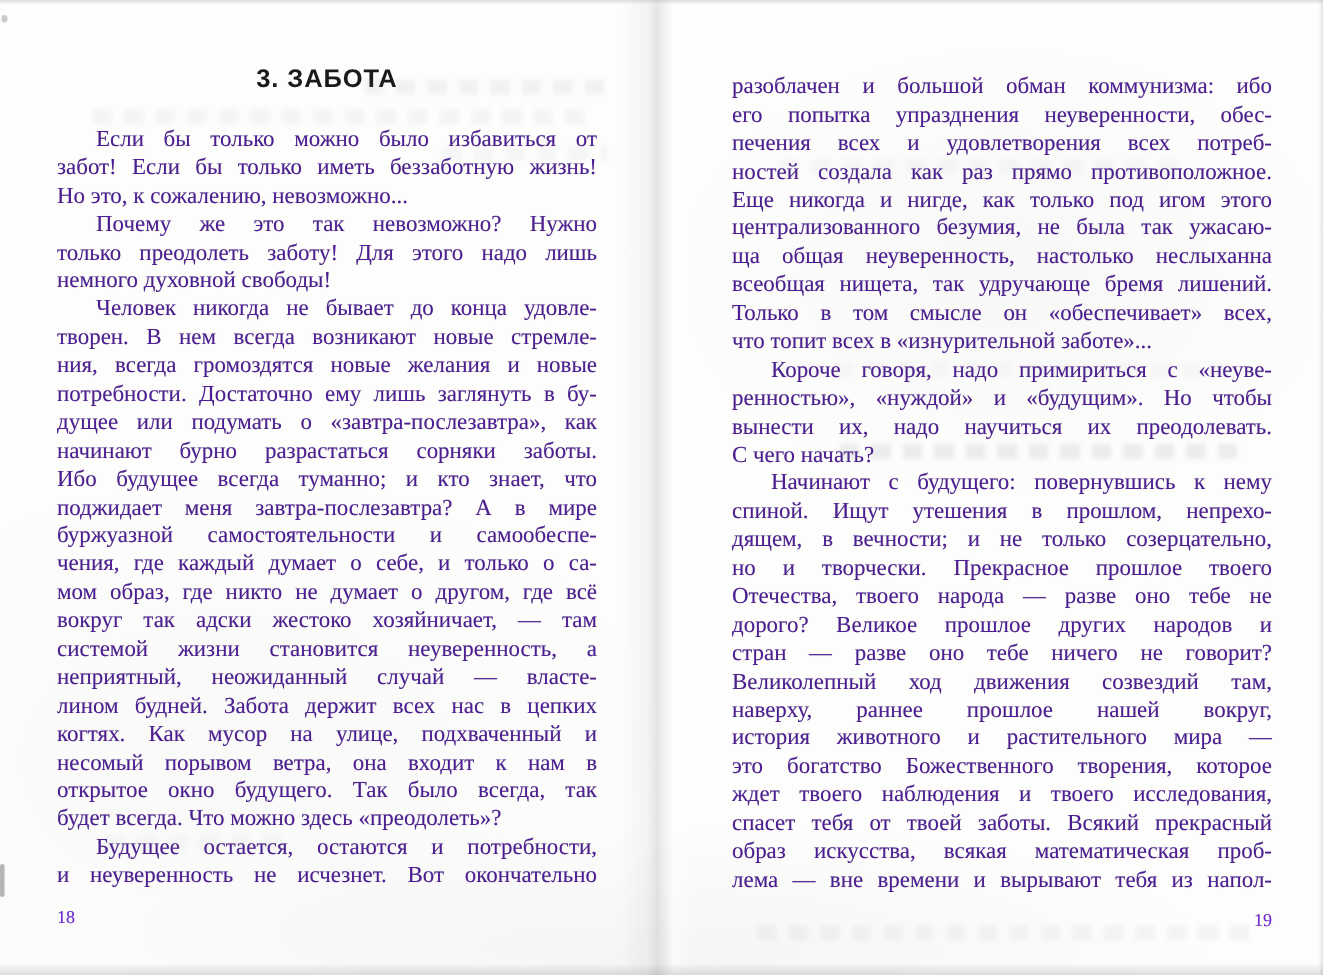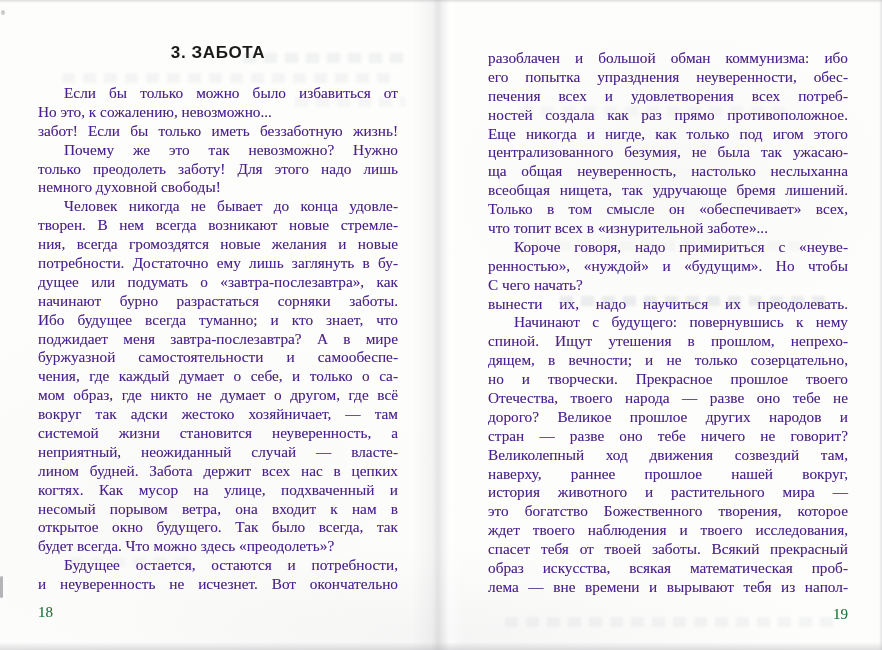--- a/index.html
+++ b/index.html
@@ -38,21 +38,21 @@
 
   .bline {
     height: 18.9px; line-height: 18.9px;
     text-align: justify; text-align-last: justify;
     white-space: normal; overflow: visible;
   }
   .bline.endline { text-align-last: left; }
   .bline.indent  { padding-left: 26px; }
 
   .pagenum {
-    position: absolute; font-size: 15px; color: #15803d;
+    position: absolute; font-size: 12px; color: #6d28d9;
     text-shadow: 0 0 0.5px rgba(30,30,30,0.3);
   }
   .pagenum.left  { left: 38px; top: 604px; }
   .pagenum.right { right: 34px; top: 606px; text-align: center; }
 
   .spine {
     position: absolute; top: 0; left: 412px; width: 52px; height: 650px;
     background: linear-gradient(90deg,
       rgba(70,70,80,0) 0%,
       rgba(70,70,80,0.05) 38%,
@@ -90,22 +90,22 @@
 </head>
 <body>
 
 <div class="scan">
   <div class="mottle"></div>
 
   <div class="page left">
     <div class="heading">3. ЗАБОТА</div>
     <div class="body-col left">
         <div class="bline indent">Если бы только можно было избавиться от</div>
+        <div class="bline">забот! Если бы только иметь беззаботную жизнь!</div>
         <div class="bline endline">Но это, к сожалению, невозможно...</div>
-        <div class="bline">забот! Если бы только иметь беззаботную жизнь!</div>
         <div class="bline indent">Почему же это так невозможно? Нужно</div>
         <div class="bline">только преодолеть заботу! Для этого надо лишь</div>
         <div class="bline endline">немного духовной свободы!</div>
         <div class="bline indent">Человек никогда не бывает до конца удовле-</div>
         <div class="bline">творен. В нем всегда возникают новые стремле-</div>
         <div class="bline">ния, всегда громоздятся новые желания и новые</div>
         <div class="bline">потребности. Достаточно ему лишь заглянуть в бу-</div>
         <div class="bline">дущее или подумать о «завтра-послезавтра», как</div>
         <div class="bline">начинают бурно разрастаться сорняки заботы.</div>
         <div class="bline">Ибо будущее всегда туманно; и кто знает, что</div>
@@ -134,22 +134,22 @@
         <div class="bline">печения всех и удовлетворения всех потреб-</div>
         <div class="bline">ностей создала как раз прямо противоположное.</div>
         <div class="bline">Еще никогда и нигде, как только под игом этого</div>
         <div class="bline">централизованного безумия, не была так ужасаю-</div>
         <div class="bline">ща общая неуверенность, настолько неслыханна</div>
         <div class="bline">всеобщая нищета, так удручающе бремя лишений.</div>
         <div class="bline">Только в том смысле он «обеспечивает» всех,</div>
         <div class="bline endline">что топит всех в «изнурительной заботе»...</div>
         <div class="bline indent">Короче говоря, надо примириться с «неуве-</div>
         <div class="bline">ренностью», «нуждой» и «будущим». Но чтобы</div>
+        <div class="bline">вынести их, надо научиться их преодолевать.</div>
         <div class="bline endline">С чего начать?</div>
-        <div class="bline">вынести их, надо научиться их преодолевать.</div>
         <div class="bline indent">Начинают с будущего: повернувшись к нему</div>
         <div class="bline">спиной. Ищут утешения в прошлом, непрехо-</div>
         <div class="bline">дящем, в вечности; и не только созерцательно,</div>
         <div class="bline">но и творчески. Прекрасное прошлое твоего</div>
         <div class="bline">Отечества, твоего народа — разве оно тебе не</div>
         <div class="bline">дорого? Великое прошлое других народов и</div>
         <div class="bline">стран — разве оно тебе ничего не говорит?</div>
         <div class="bline">Великолепный ход движения созвездий там,</div>
         <div class="bline">наверху, раннее прошлое нашей вокруг,</div>
         <div class="bline">история животного и растительного мира —</div>

